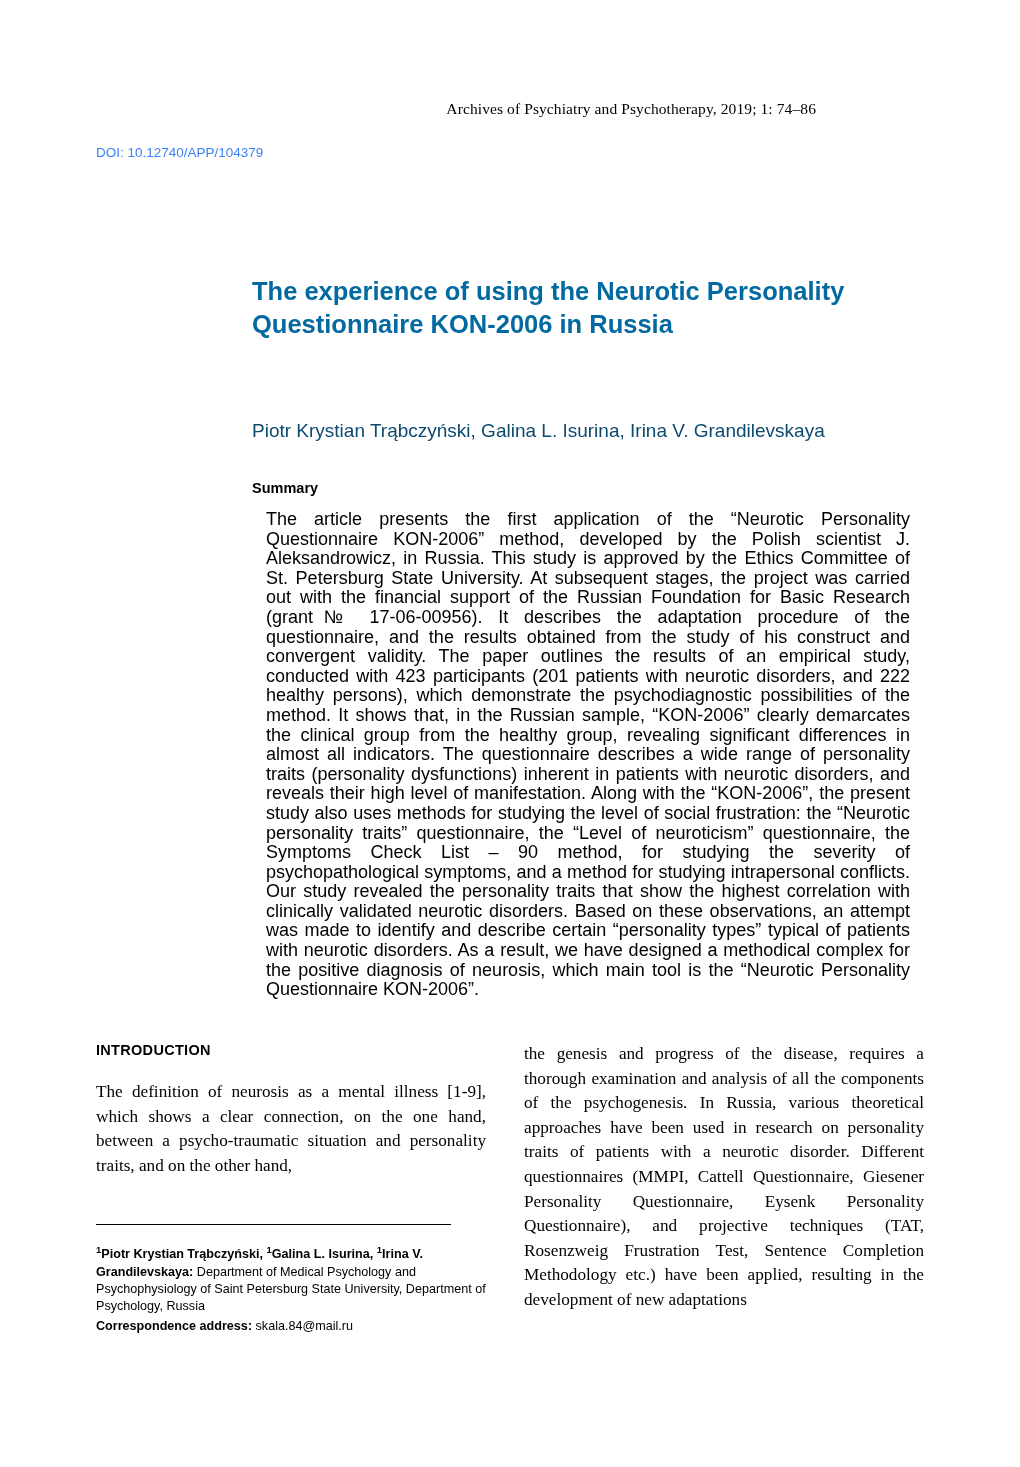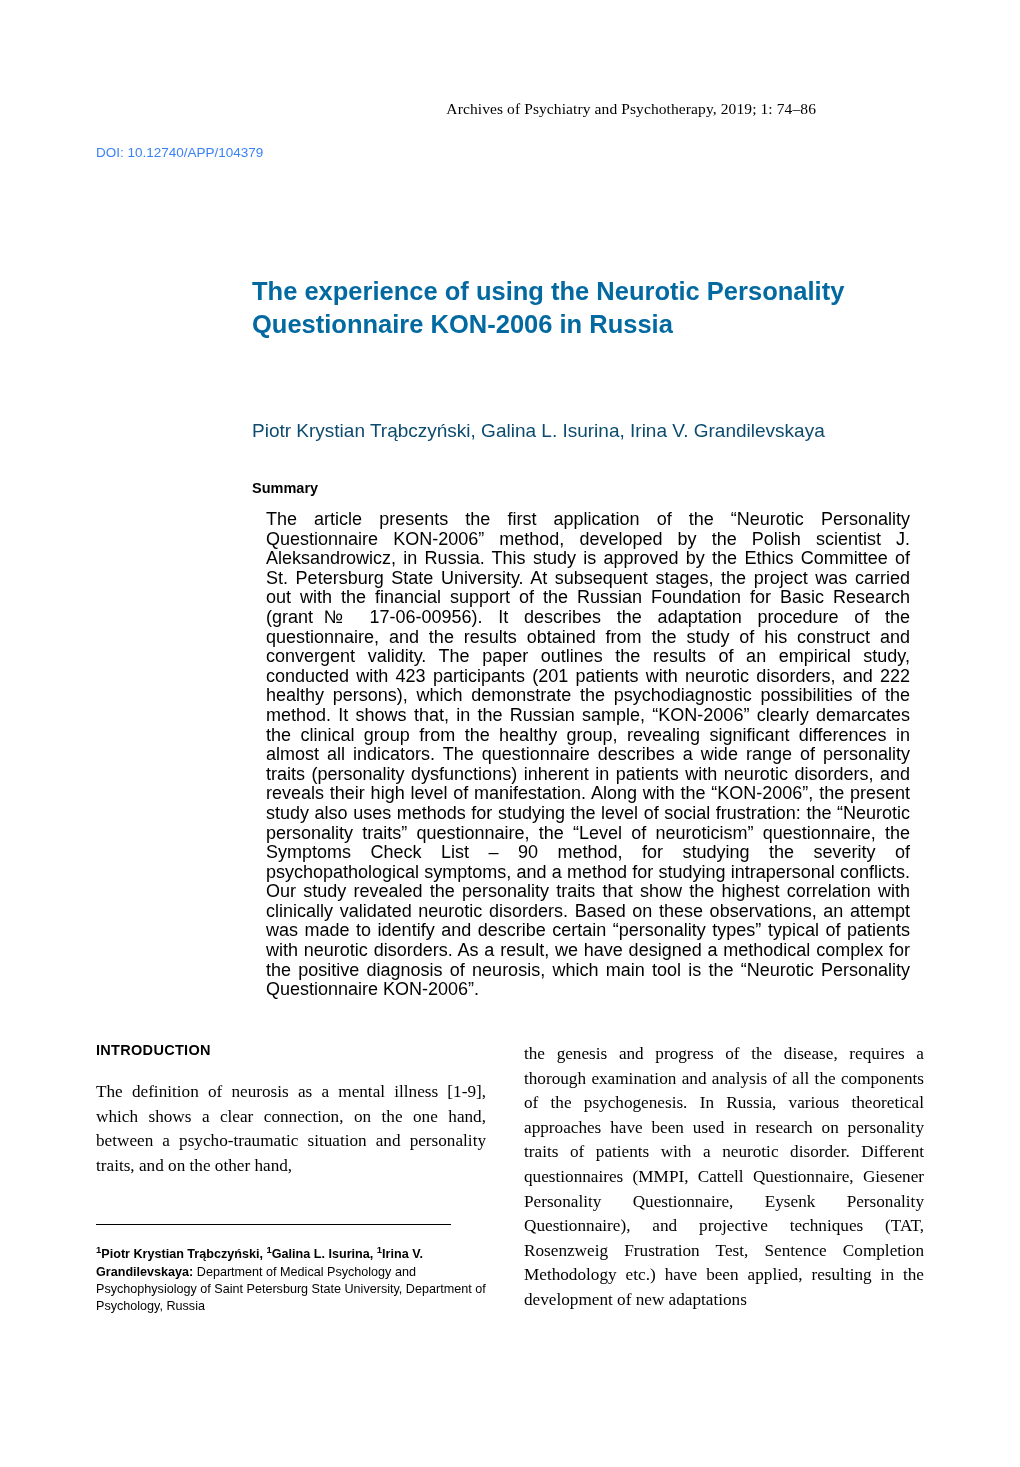--- a/index.html
+++ b/index.html
@@ -177,15 +177,18 @@
 
   <div class="col-right">
     <p class="body-text right">the genesis and progress of the disease, requires a thorough examination and analysis of all the components of the psychogenesis. In Russia, various theoretical approaches have been used in research on personality traits of patients with a neurotic disorder. Different questionnaires (MMPI, Cattell Questionnaire, Giesener Personality Questionnaire, Eysenk Personality Questionnaire), and projective techniques (TAT, Rosenzweig Frustration Test, Sentence Completion Methodology etc.) have been applied, resulting in the development of new adaptations</p>
   </div>
 
   <div class="footnote">
     <hr>
     <p class="footnote-text">
       <span class="sup">1</span><b>Piotr Krystian Trąbczyński, </b><span class="sup">1</span><b>Galina L. Isurina, </b><span class="sup">1</span><b>Irina V. Grandilevskaya:</b><span> Department of Medical Psychology and Psychophysiology of Saint Petersburg State University, Department of Psychology, Russia</span>
     </p>
+    <p class="footnote-text corr">
+      <b>Correspondence address:</b><span> skala.84@mail.ru</span>
+    </p>
   </div>
 
 </div>
 
 </body></html>

